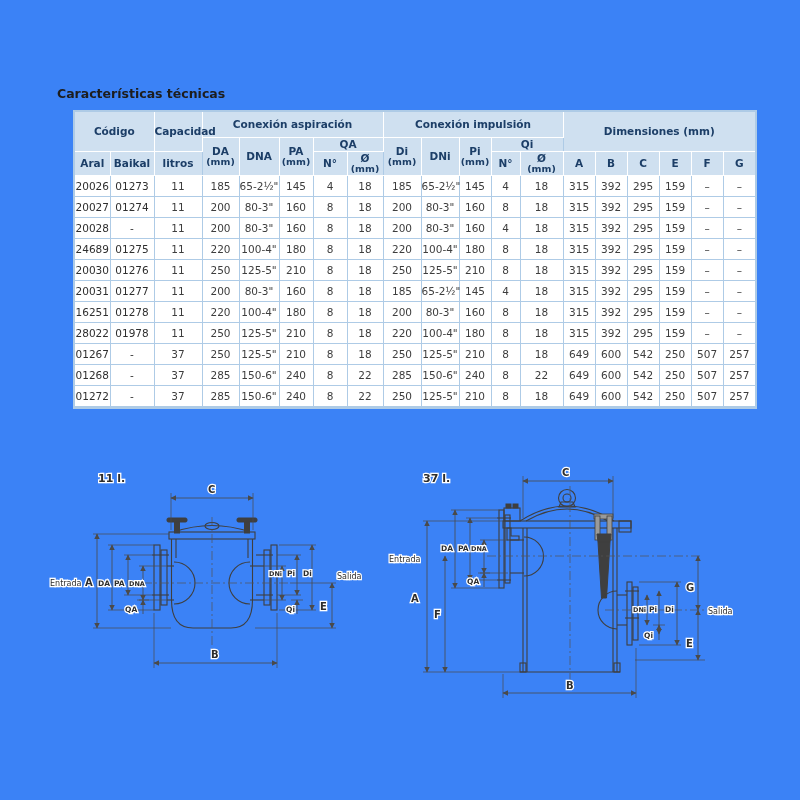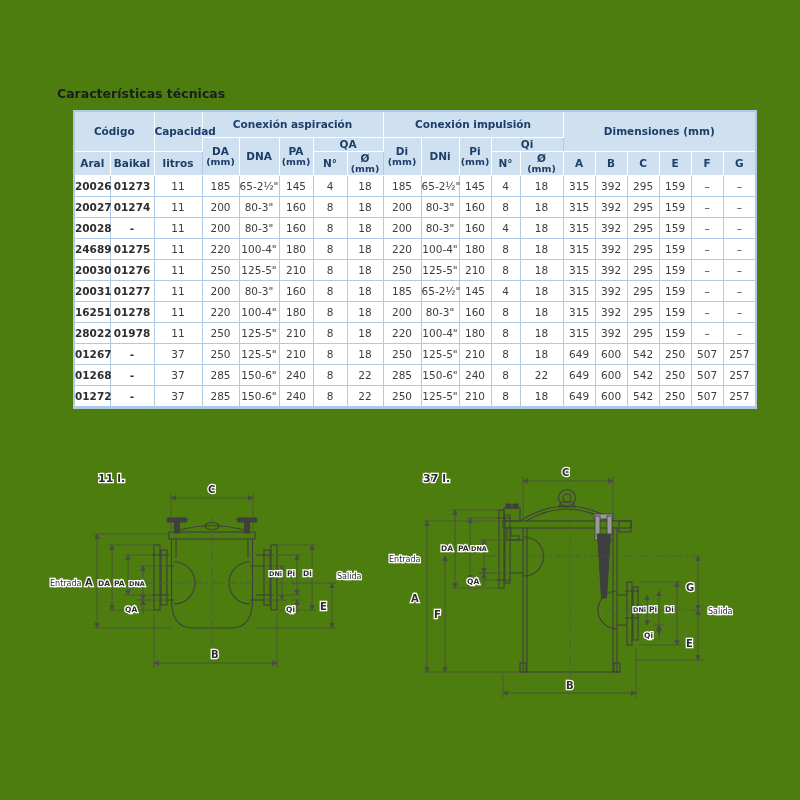--- a/index.html
+++ b/index.html
@@ -1,32 +1,32 @@
 <!DOCTYPE html>
 <html><head>
 <meta charset="utf-8">
 <style>
   html,body{margin:0;padding:0;background:#fff;}
-  #page{position:relative;width:800px;height:800px;background:#4d7c0f;overflow:hidden;
+  #page{position:relative;width:800px;height:800px;background:#3b82f6;overflow:hidden;
         font-family:"DejaVu Sans","Liberation Sans",sans-serif;}
   #doc-title{position:absolute;left:57px;top:86px;font-size:12.5px;font-weight:bold;color:#1d1d1d;}
 
   
   #spec-table{position:absolute;left:57px;top:110px;border-collapse:collapse;table-layout:fixed;
               width:682px;border:2px solid #aecbe6;border-bottom:3px solid #aecbe6;margin-left:16px;}
   #spec-table th{background:#cfe0f0;color:#1c3e67;font-size:10.5px;font-weight:bold;
                  border:1px solid #ffffff;padding:0;text-align:center;vertical-align:middle;line-height:1.1;}
   #spec-table th.gb{border-left:1px solid #aecbe6;}
   #spec-table tr.hr1 th{height:25px;}
   #spec-table tr.hr2 th{height:13px;}
   #spec-table tr.hr3 th{height:23px;}
   #spec-table th .unit{display:block;font-size:9.5px;}
   #spec-table td{border:1px solid #aecbe6;font-size:10.5px;color:#3d3d3d;text-align:center;
                  height:20px;padding:0;background:#fff;white-space:nowrap;}
-  #spec-table td.code{font-weight:bold;color:#2e2e2e;}
+  #spec-table td.code{font-weight:normal;color:#2e2e2e;}
 
   
   svg{position:absolute;}
   svg .obj{stroke:#3f3f3f;stroke-width:1.1;fill:none;}
   svg .objf{stroke:#3f3f3f;stroke-width:1;fill:#3f3f3f;}
   svg .grayf{stroke:#3f3f3f;stroke-width:0.8;fill:#9a9a9a;}
   svg .dim{stroke:#4a4a4a;stroke-width:0.8;fill:none;}
   svg .ext{stroke:#4a4a4a;stroke-width:0.7;fill:none;}
   svg .cl{stroke:#555;stroke-width:0.7;fill:none;stroke-dasharray:9 3 2 3;}
   svg text{font-family:"DejaVu Sans","Liberation Sans",sans-serif;fill:#2d2d2d;

